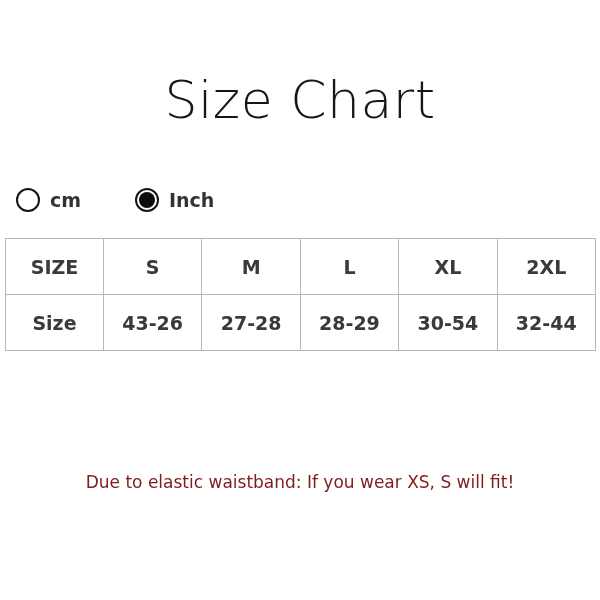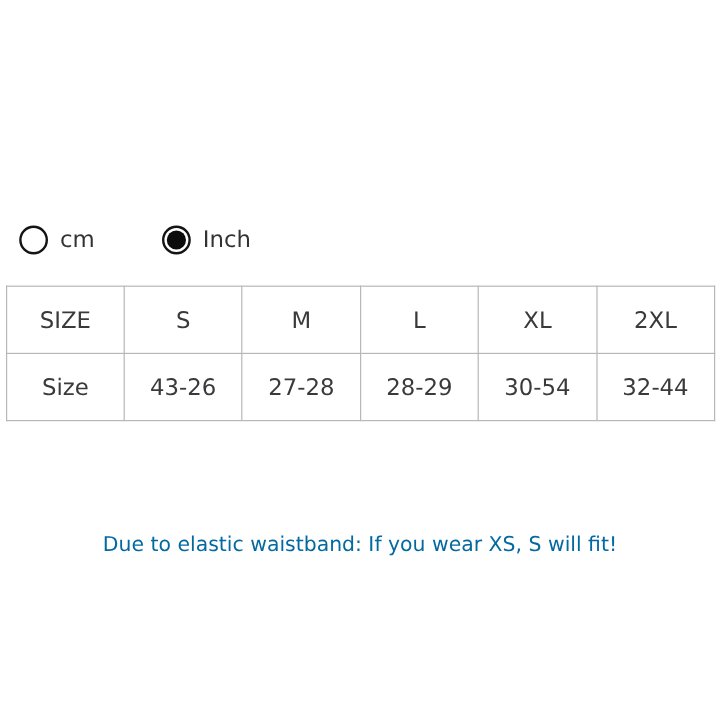--- a/index.html
+++ b/index.html
@@ -79,67 +79,68 @@
     top: 2px;
     right: 2px;
     bottom: 2px;
     border-radius: 50%;
     background: #0c0c0c;
   }
   .unit-label {
     font-size: 19px;
     color: #333336;
     font-family: "DejaVu Sans", sans-serif;
-    font-weight: 400;
+    font-weight: 700;
     line-height: 24px;
   }
 
   
   .size-table {
     position: absolute;
     left: 5px;
     top: 238px;
     width: 590px;
     border-collapse: collapse;
     table-layout: fixed;
   }
   .size-table td {
     border: 1.5px solid #b7b7b7;
     height: 55px;
     text-align: center;
     vertical-align: middle;
     font-size: 19px;
     color: #3a3a3d;
     font-family: "DejaVu Sans", sans-serif;
-    font-weight: 400;
+    font-weight: 700;
     padding: 0 2px;
     background: #ffffff;
     white-space: nowrap;
   }
   .size-table col.c0 { width: 98px; }
   .size-table col.cx { width: 98.4px; }
 
   
   .note {
     position: absolute;
-    top: 444px;
+    top: 472px;
     left: 0;
     width: 600px;
     text-align: center;
     font-size: 17px;
-    color: #0369a1;
+    color: #7f1d1d;
     font-family: "DejaVu Sans", sans-serif;
     font-weight: 400;
   }
 </style>
 </head>
 <body>
 
 <div class="page">
 
+  <div class="title">Size Chart</div>
 
   <div class="unit-row">
 
     <div class="unit-option cm">
       <span class="radio off"></span>
       <span class="unit-label">cm</span>
     </div>
 
     <div class="unit-option inch">
       <span class="radio on"></span>

